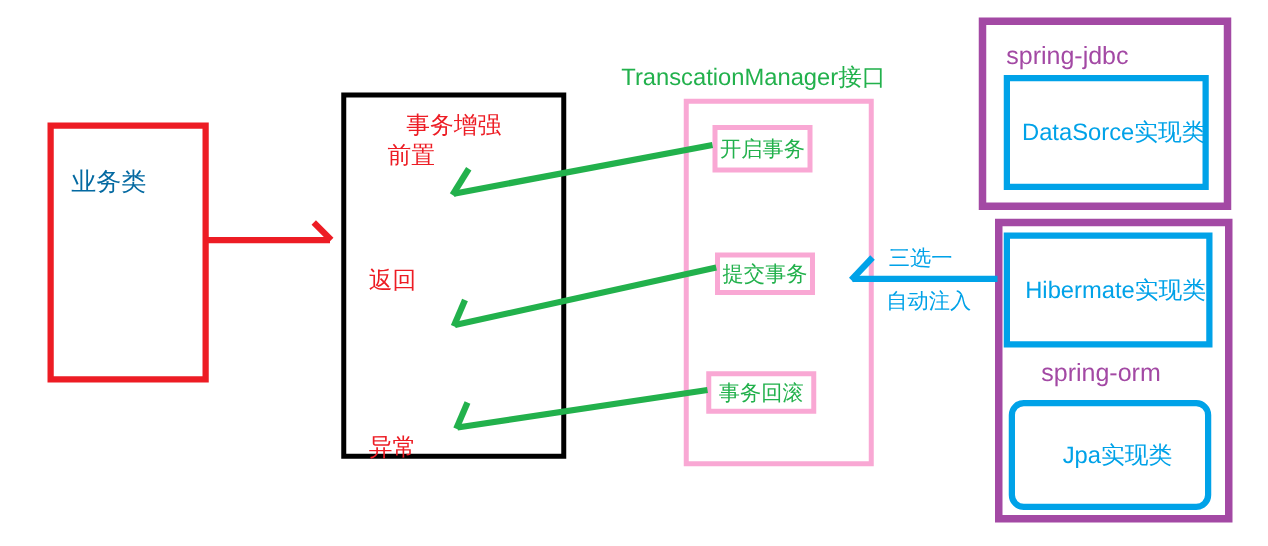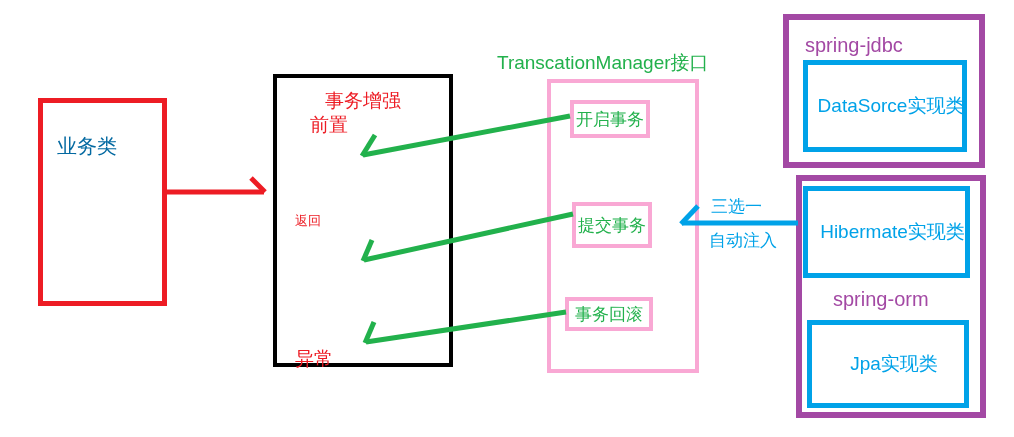--- a/index.html
+++ b/index.html
@@ -43,51 +43,51 @@
 <body>
 
 <div class="canvas">
 
   <div class="abs red-border" style="left:38px; top:98px; width:129px; height:208px;"></div>
   <span class="t t-black" style="left:57px; top:135px; font-size:20px;">业务类</span>
 
   <div class="abs black-border" style="left:273px; top:74px; width:180px; height:293px;"></div>
   <span class="t t-red" style="left:273px; top:90px; width:180px; text-align:center; font-size:19px;">事务增强</span>
   <span class="t t-red" style="left:310px; top:114px; font-size:19px;">前置</span>
-  <span class="t t-red" style="left:295px; top:214px; font-size:13px;">返回</span>
+  <span class="t t-red" style="left:295px; top:214px; font-size:19px;">返回</span>
   <span class="t t-red" style="left:295px; top:307px; font-size:19px;margin-top:41px;">异常</span>
 
   <span class="t t-green" style="left:497px; top:52px; font-size:19px;">TranscationManager接口</span>
   <div class="abs green-border" style="left:547px; top:79px; width:152px; height:294px;"></div>
 
   <div class="abs box green-border" style="left:570px; top:100px; width:80px; height:38px;">
     <span class="t-green" style="font-size:17px; white-space:nowrap;">开启事务</span>
   </div>
-  <div class="abs box green-border" style="left:572px; top:202px; width:80px; height:46px;">
+  <div class="abs box green-border" style="left:572px; top:202px; width:80px; height:34px;">
     <span class="t-green" style="font-size:17px; white-space:nowrap;">提交事务</span>
   </div>
   <div class="abs box green-border" style="left:565px; top:297px; width:88px; height:34px;">
     <span class="t-green" style="font-size:17px; white-space:nowrap;">事务回滚</span>
   </div>
 
   <span class="t t-blue" style="left:711px; top:197px; font-size:17px;">三选一</span>
   <span class="t t-blue" style="left:709px; top:231px; font-size:17px;">自动注入</span>
 
   <div class="abs purple-border" style="left:783px; top:14px; width:202px; height:154px;"></div>
   <span class="t t-purple" style="left:805px; top:34px; font-size:20px;">spring-jdbc</span>
   <div class="abs box blue-border" style="left:803px; top:60px; width:164px; height:92px;">
     <span class="t-blue" style="font-size:19px; white-space:nowrap;">DataSorce实现类</span>
   </div>
 
   <div class="abs purple-border" style="left:796px; top:175px; width:190px; height:243px;"></div>
   <div class="abs box blue-border" style="left:803px; top:186px; width:167px; height:92px;">
     <span class="t-blue" style="font-size:19px; white-space:nowrap;">Hibermate实现类</span>
   </div>
   <span class="t t-purple" style="left:833px; top:288px; font-size:20px;">spring-orm</span>
-  <div class="abs box blue-border" style="left:807px; top:320px; width:162px; height:88px;">
+  <div class="abs box blue-border" style="left:807px; top:320px; width:162px; height:88px;border-radius:12px;">
     <span class="t-blue" style="font-size:19px; white-space:nowrap;">Jpa实现类</span>
   </div>
 
   <svg class="arrows" viewBox="0 0 1014 437" xmlns="http://www.w3.org/2000/svg">
 
     <g stroke="#ed1c24" stroke-width="5" fill="none">
       <line x1="166" y1="192" x2="264" y2="192"></line>
       <line x1="251" y1="178" x2="265" y2="192"></line>
     </g>
 

